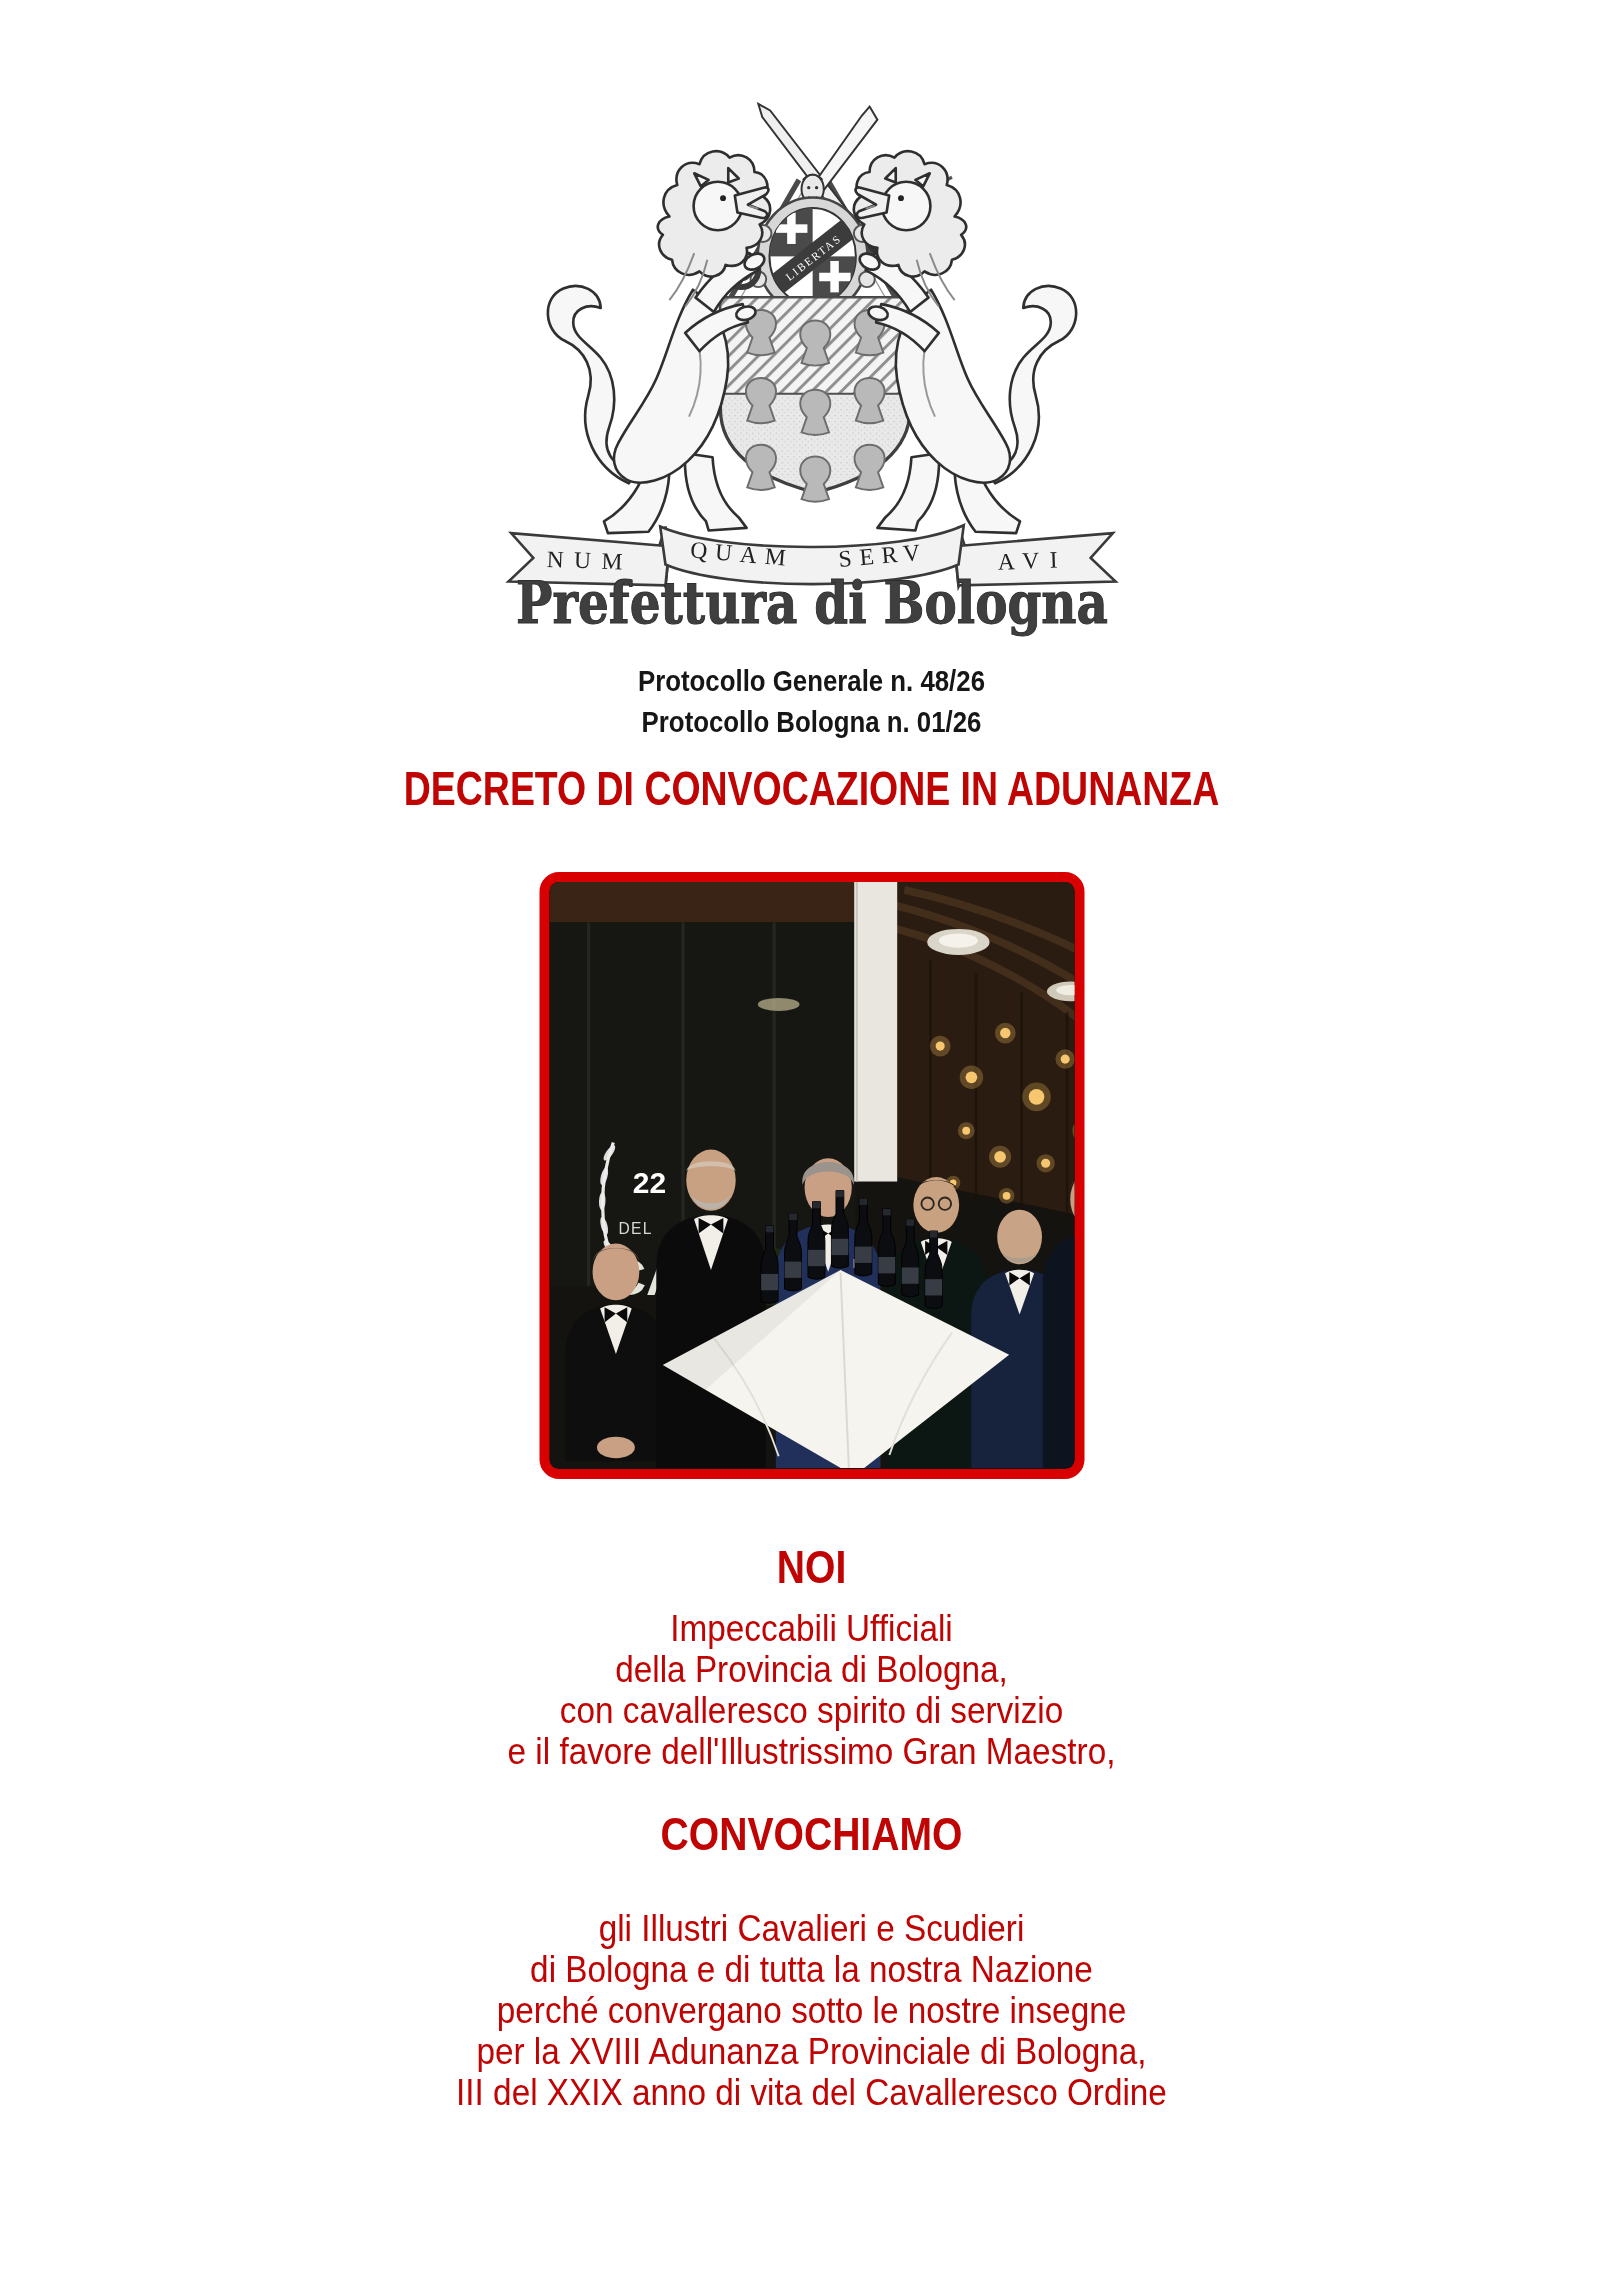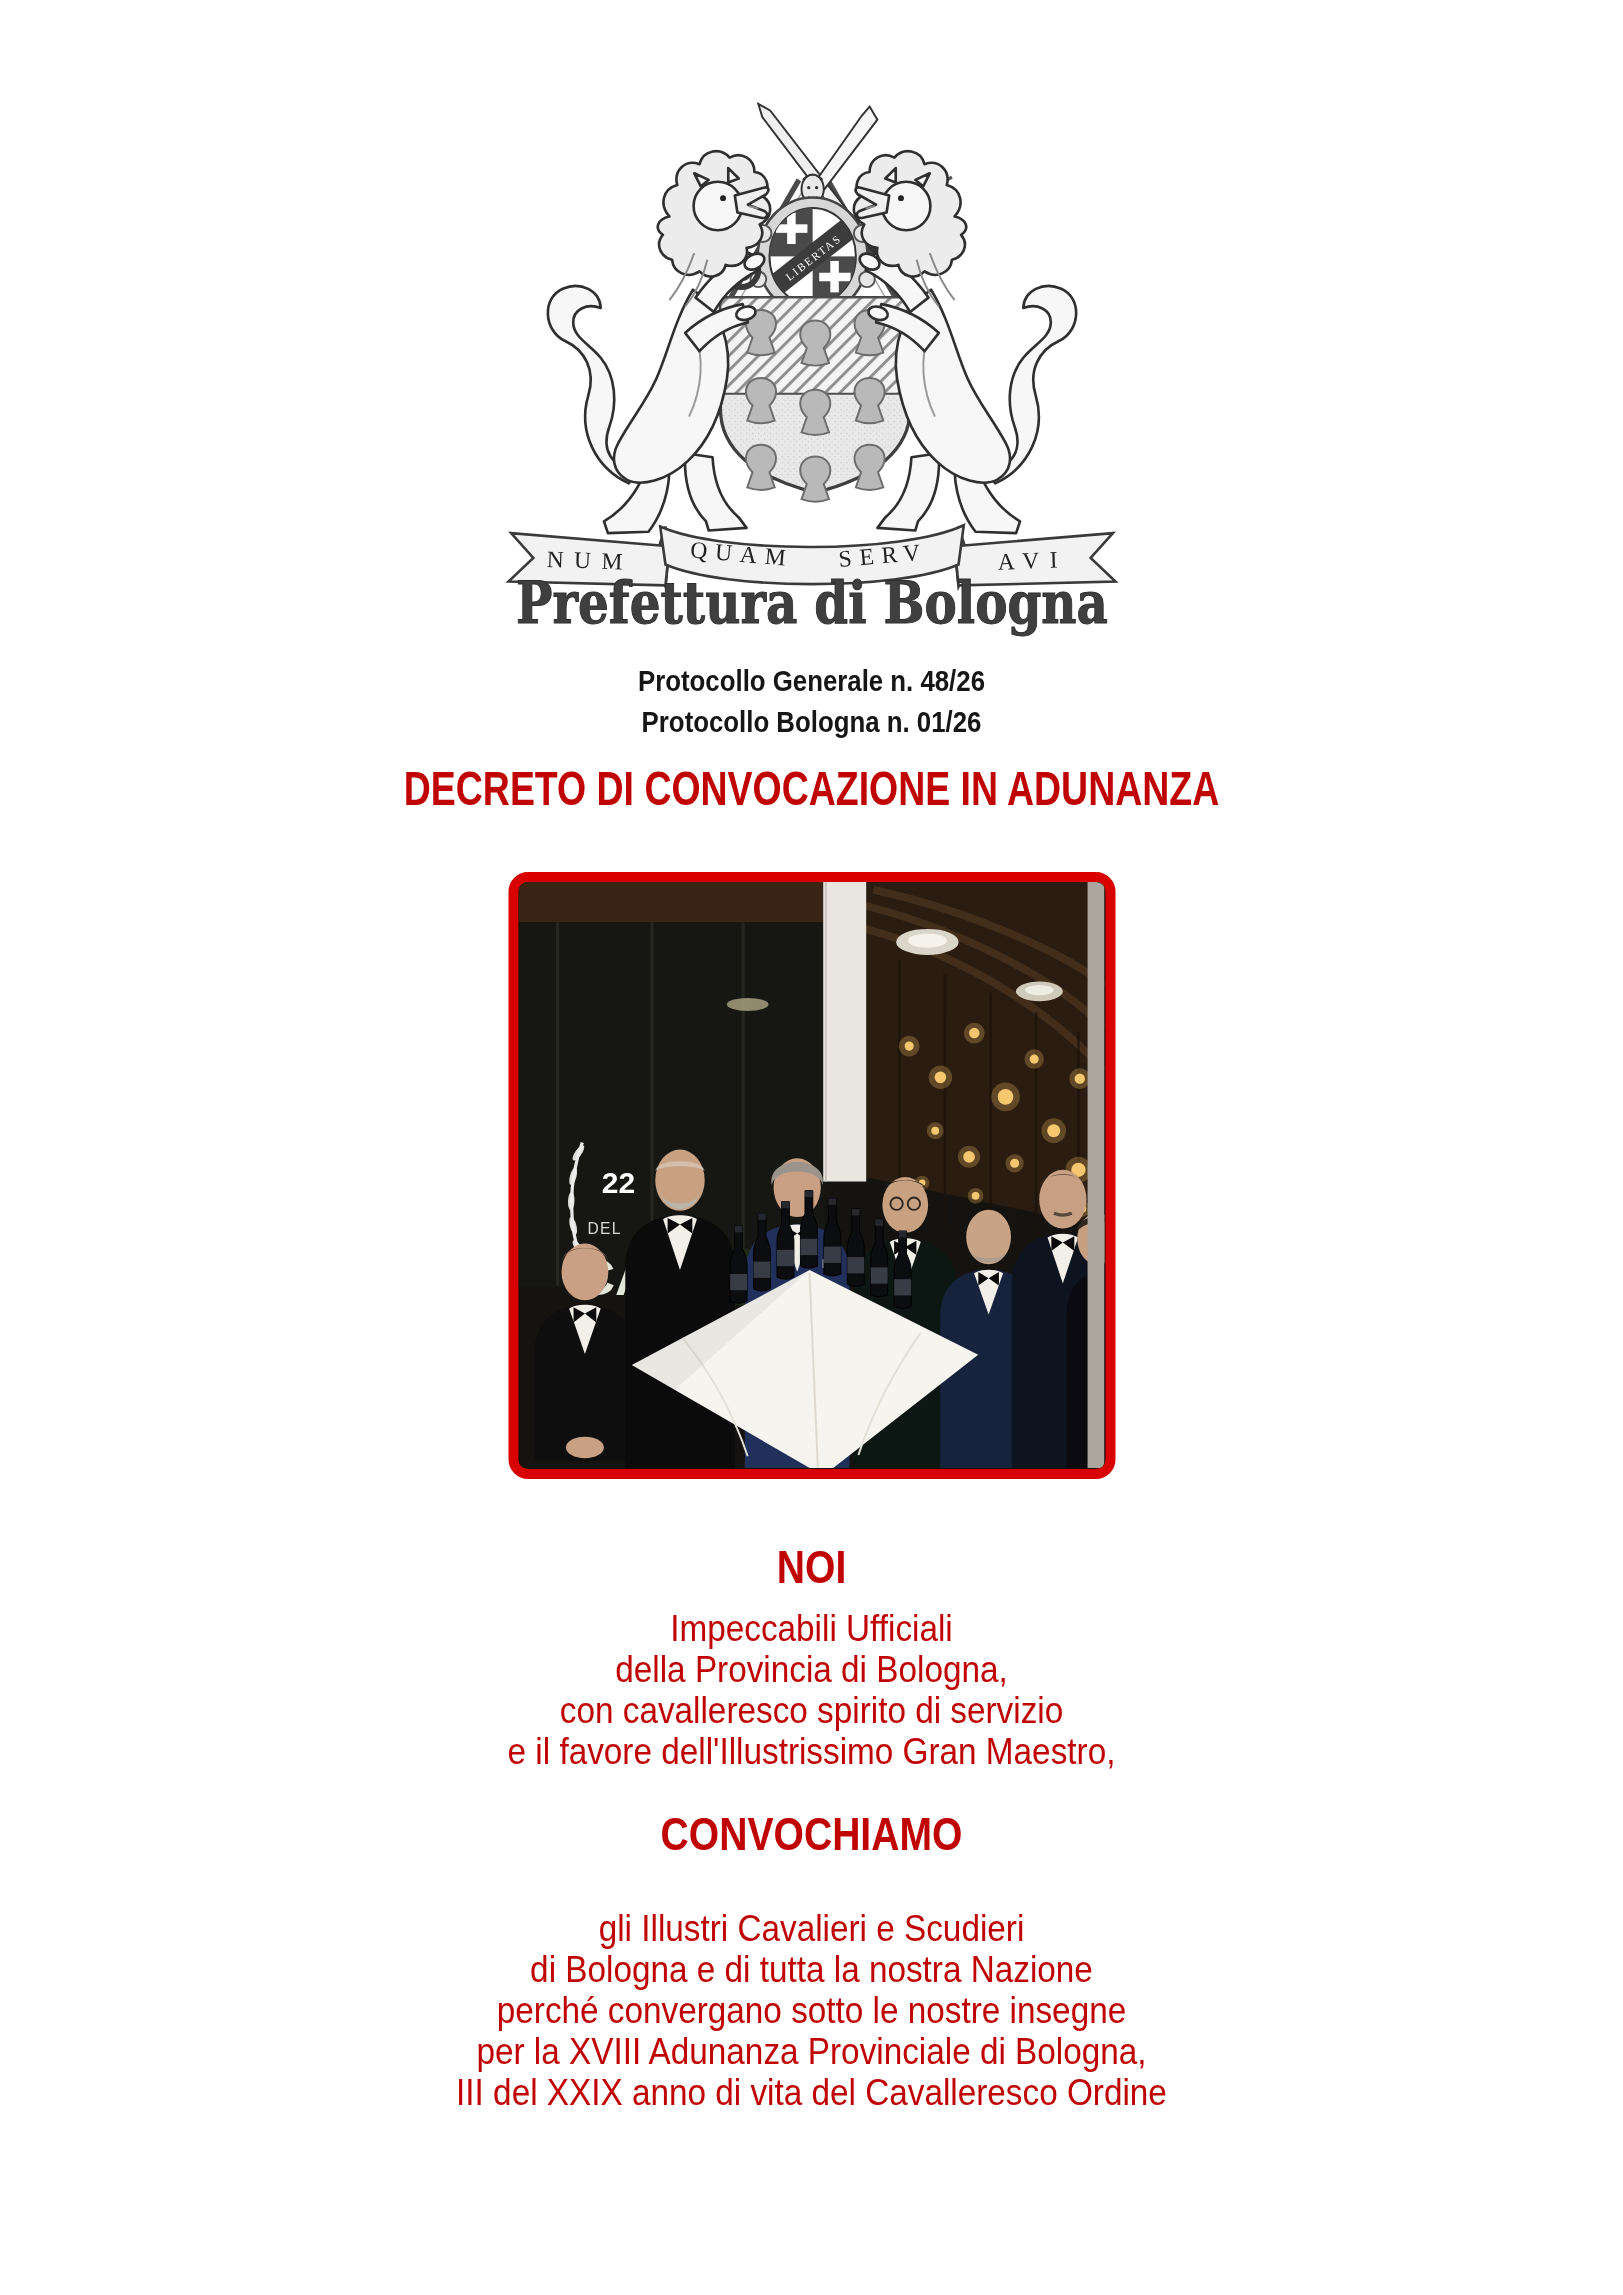--- a/index.html
+++ b/index.html
@@ -13,21 +13,21 @@
     font-weight:bold;font-size:30px;line-height:41px;color:#161616;
     transform:scaleX(0.86);
   }
   .decree-title{
     position:absolute;top:759px;width:100%;margin:0;text-align:center;
     font-size:48px;line-height:59px;font-weight:bold;color:#c00404;
     transform:scaleX(0.78);letter-spacing:0px;white-space:nowrap;
   }
   .photo-frame{
     position:absolute;top:872px;left:50%;transform:translateX(-50%);
-    width:607px;height:607px;box-sizing:border-box;
+    width:545px;height:607px;box-sizing:border-box;
     border:10.5px solid #d80000;border-radius:19.6px;overflow:hidden;background:#14120f;
   }
   .photo-frame svg{display:block;width:586px;height:586px;}
   .red-heading{
     position:absolute;width:100%;margin:0;text-align:center;
     font-size:46px;line-height:52px;font-weight:bold;color:#c00404;
     transform:scaleX(0.85);
   }
   .noi-heading{top:1541px;}
   .convochiamo-heading{top:1808px;}

